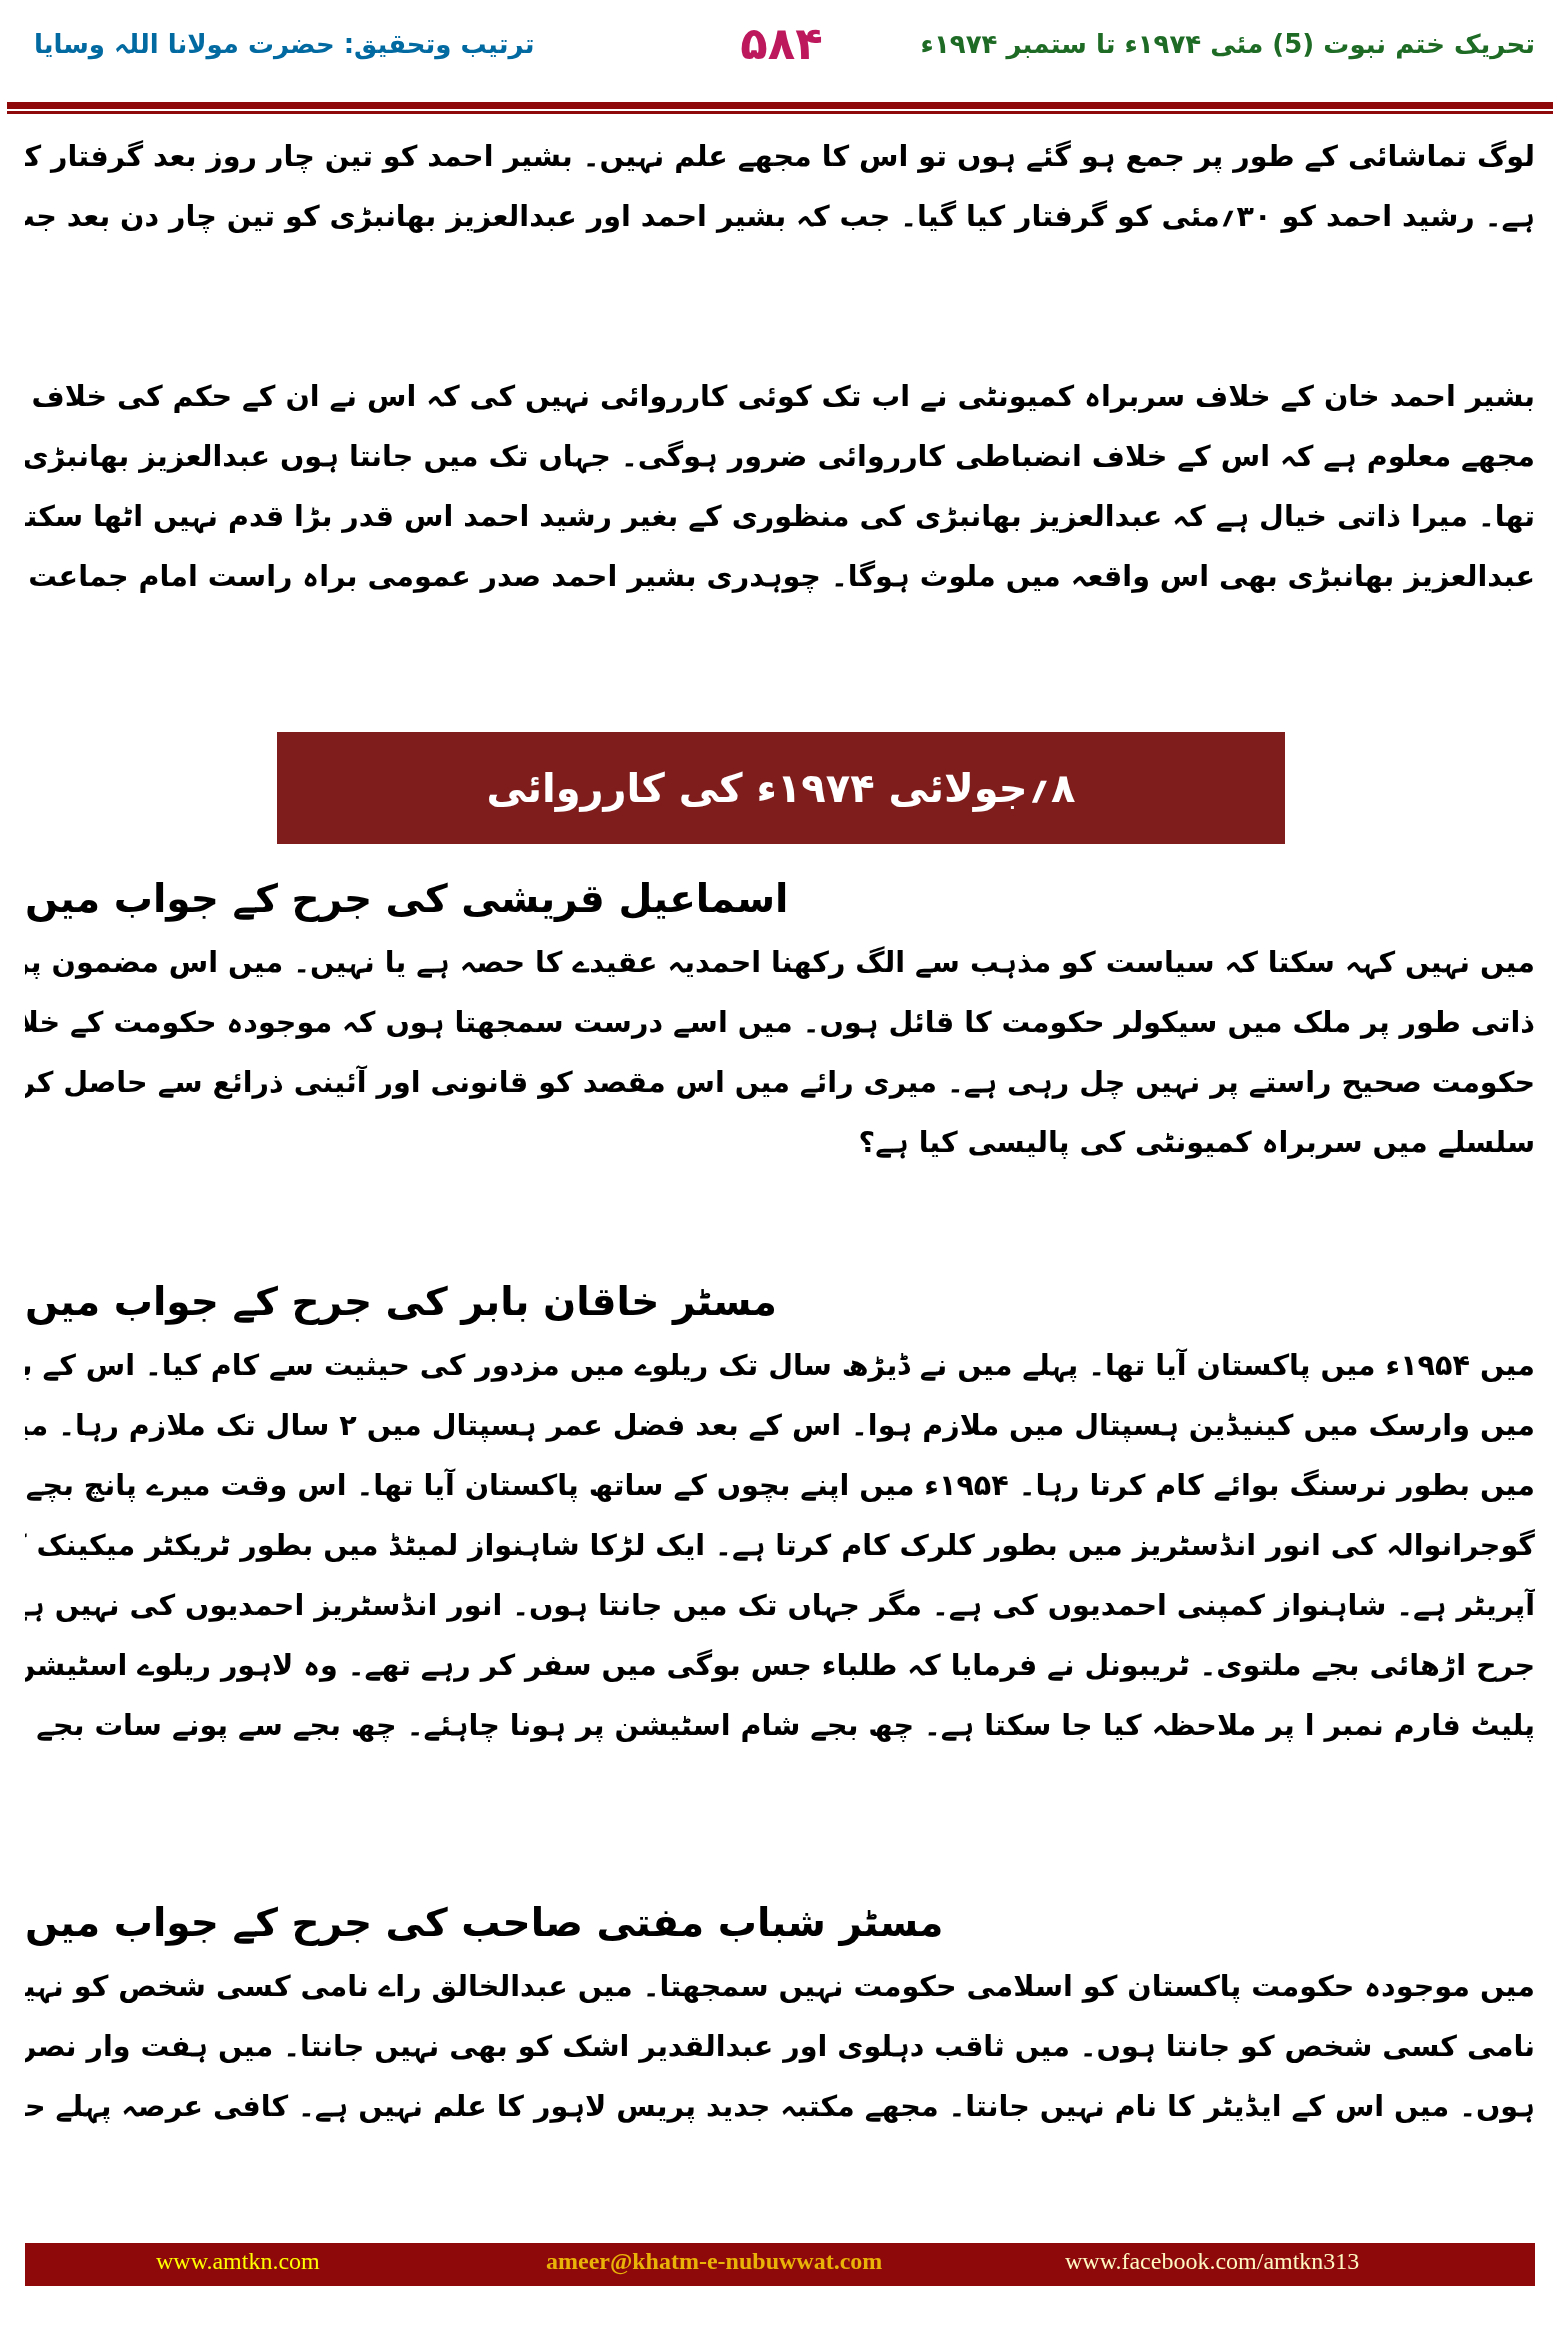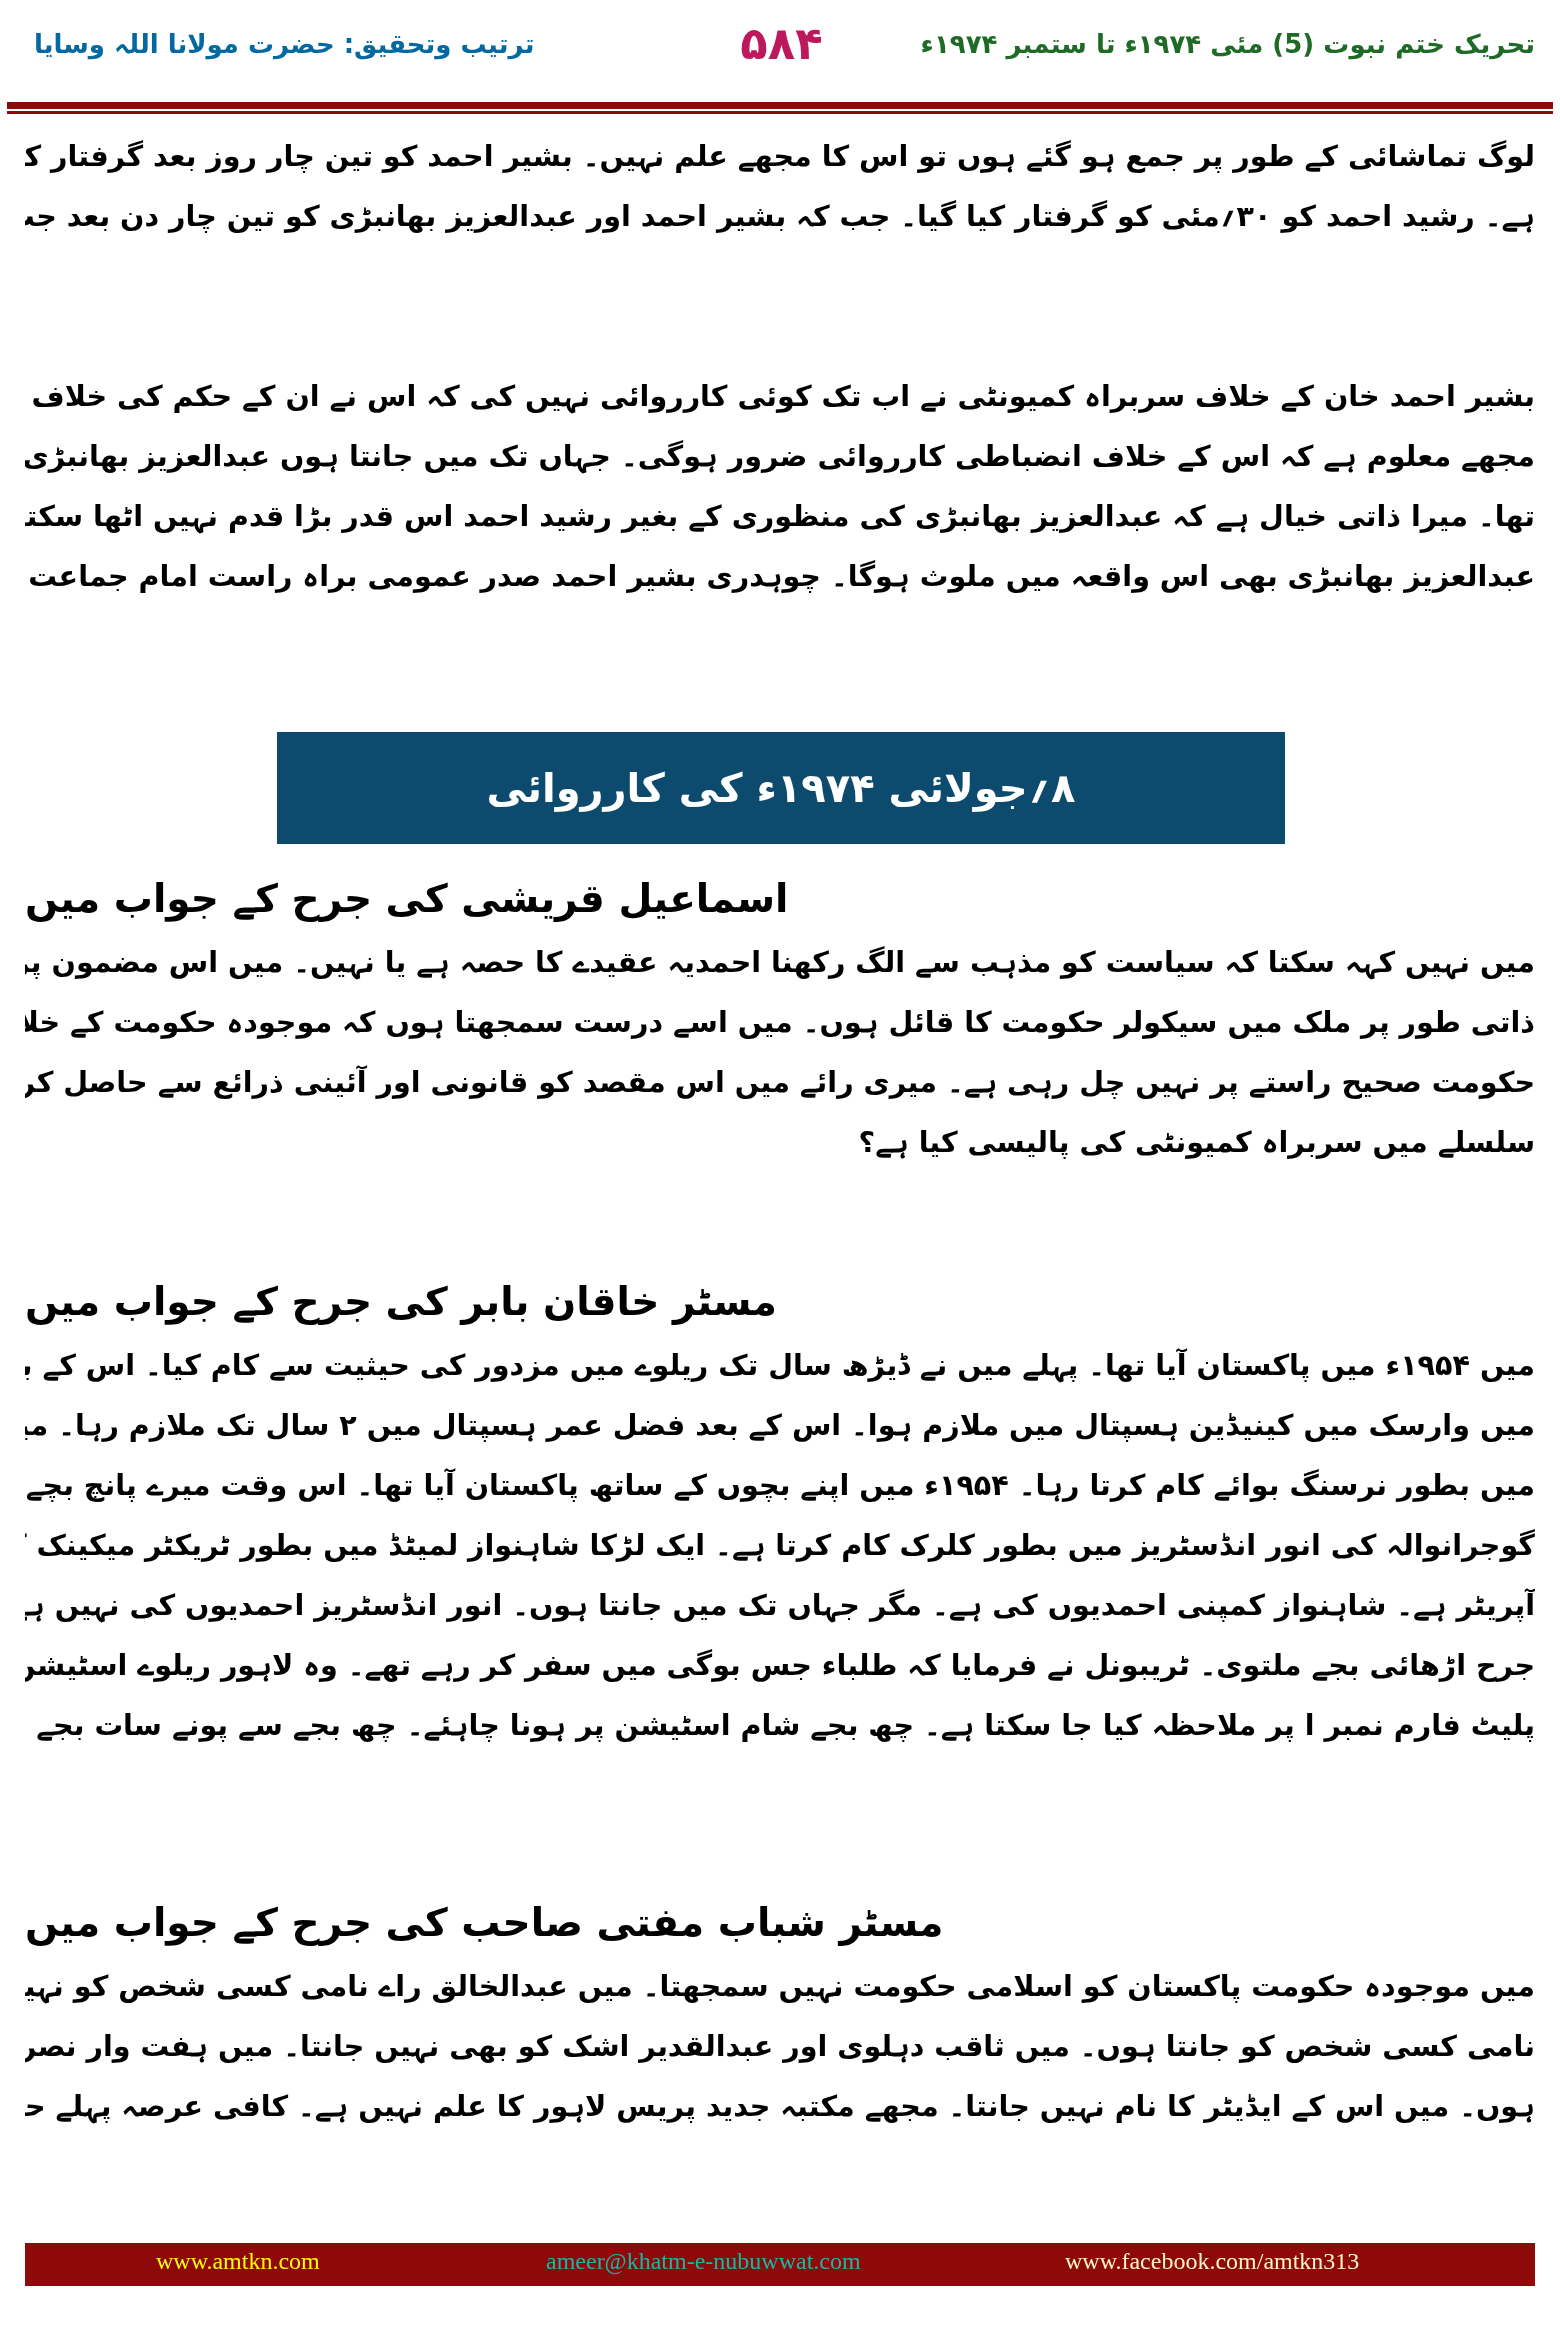--- a/index.html
+++ b/index.html
@@ -17,33 +17,33 @@
               font-family: "DejaVu Sans", sans-serif; font-weight: bold;
               font-size: 45px; color: #be185d; line-height: 50px; }
   .rule-thick { position: absolute; left: 6.7px; right: 6.7px; top: 102px; height: 6.7px; background: #8e0a0a; }
   .rule-thin  { position: absolute; left: 6.7px; right: 6.7px; top: 111px; height: 2.5px; background: #8e0a0a; }
   .para { font-family: "DejaVu Sans", sans-serif; font-weight: bold; font-size: 28.6px;
           line-height: 60px; text-align: justify; text-align-last: right; margin: 0; }
   .para .ln { display: block; white-space: nowrap; overflow: hidden; text-align: justify; text-align-last: justify; }
   .para .ln.last { text-align-last: right; }
 
   .banner { position: absolute; left: 277px; top: 732px; width: 1008px; height: 112px;
-            background: #0c4a6e; color: #fff; display: flex; align-items: center; justify-content: center;
+            background: #7f1d1d; color: #fff; display: flex; align-items: center; justify-content: center;
             direction: rtl; font-family: "DejaVu Sans", sans-serif; font-weight: bold; font-size: 40px; }
 
   .subhead { font-family: "DejaVu Sans", sans-serif; font-weight: bold; font-size: 39px;
              line-height: 67px; text-align: left; margin: 0; }
 
   .block { position: absolute; left: 25px; right: 25px; direction: rtl; }
 
   .footer { position: absolute; left: 25px; top: 2243px; width: 1510px; height: 43px;
             background: #8e0a0a; font-family: "Liberation Serif", serif; font-size: 24px; }
   .footer a { position: absolute; top: 5px; text-decoration: none; white-space: nowrap; }
   .f-site { left: 131px; color: #ffff00; }
-  .f-mail { left: 521px; color: #14b8a6; }
+  .f-mail { left: 521px; color: #eab308; font-weight: bold; }
   .f-fb { left: 1040px; color: #fef9c3; }
 </style>
 </head>
 <body>
 
 <div class="header">
   <div class="hdr-right">تحریک ختم نبوت (5) مئی ۱۹۷۴ء تا ستمبر ۱۹۷۴ء</div>
   <div class="page-num">۵۸۴</div>
   <div class="hdr-left">ترتیب وتحقیق: حضرت مولانا اللہ وسایا</div>
 </div>

